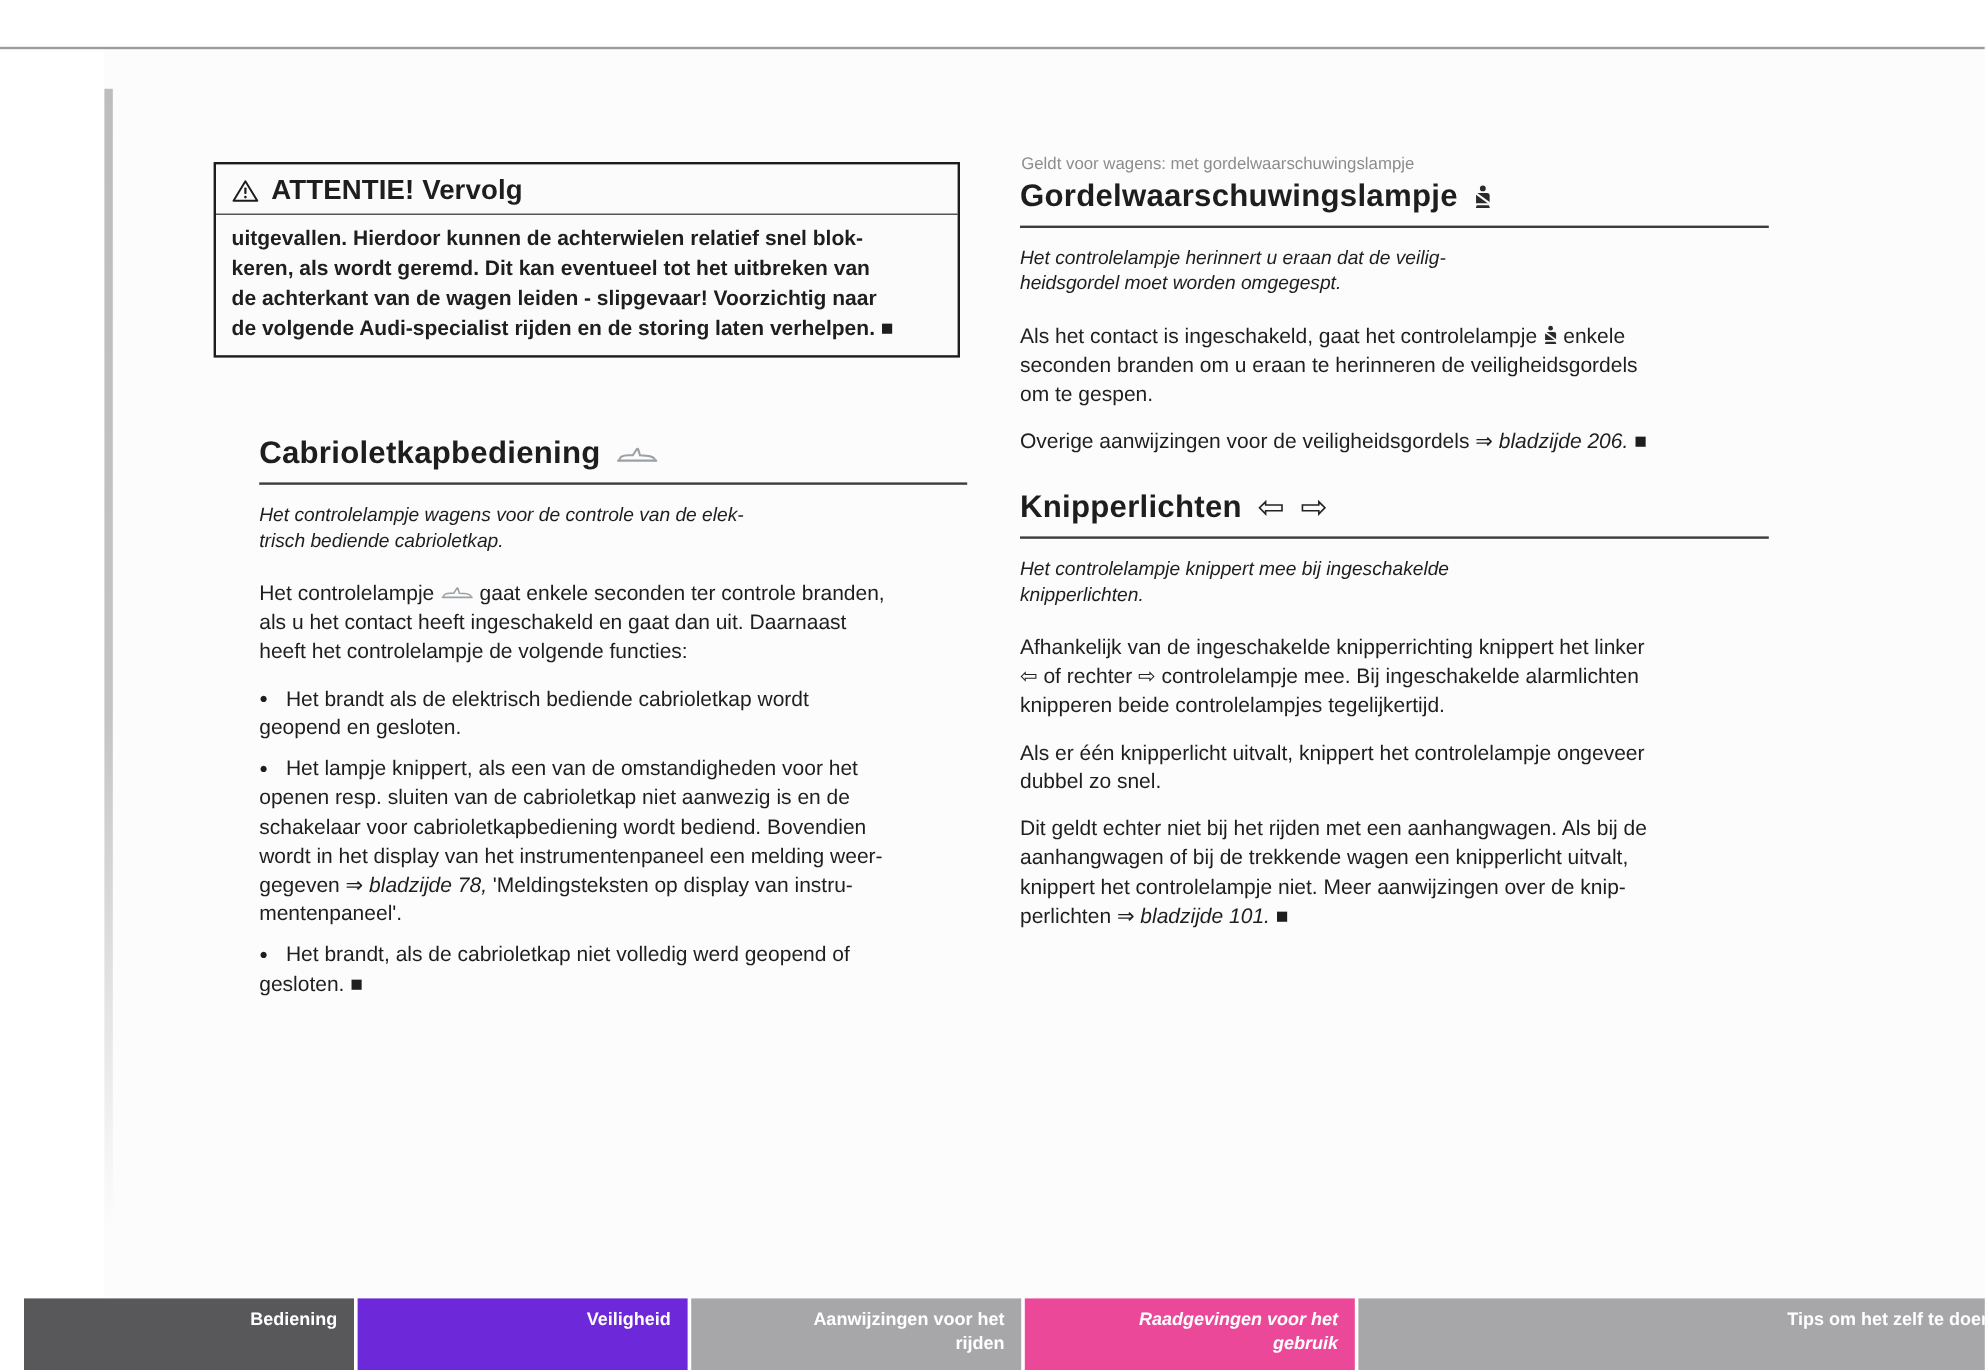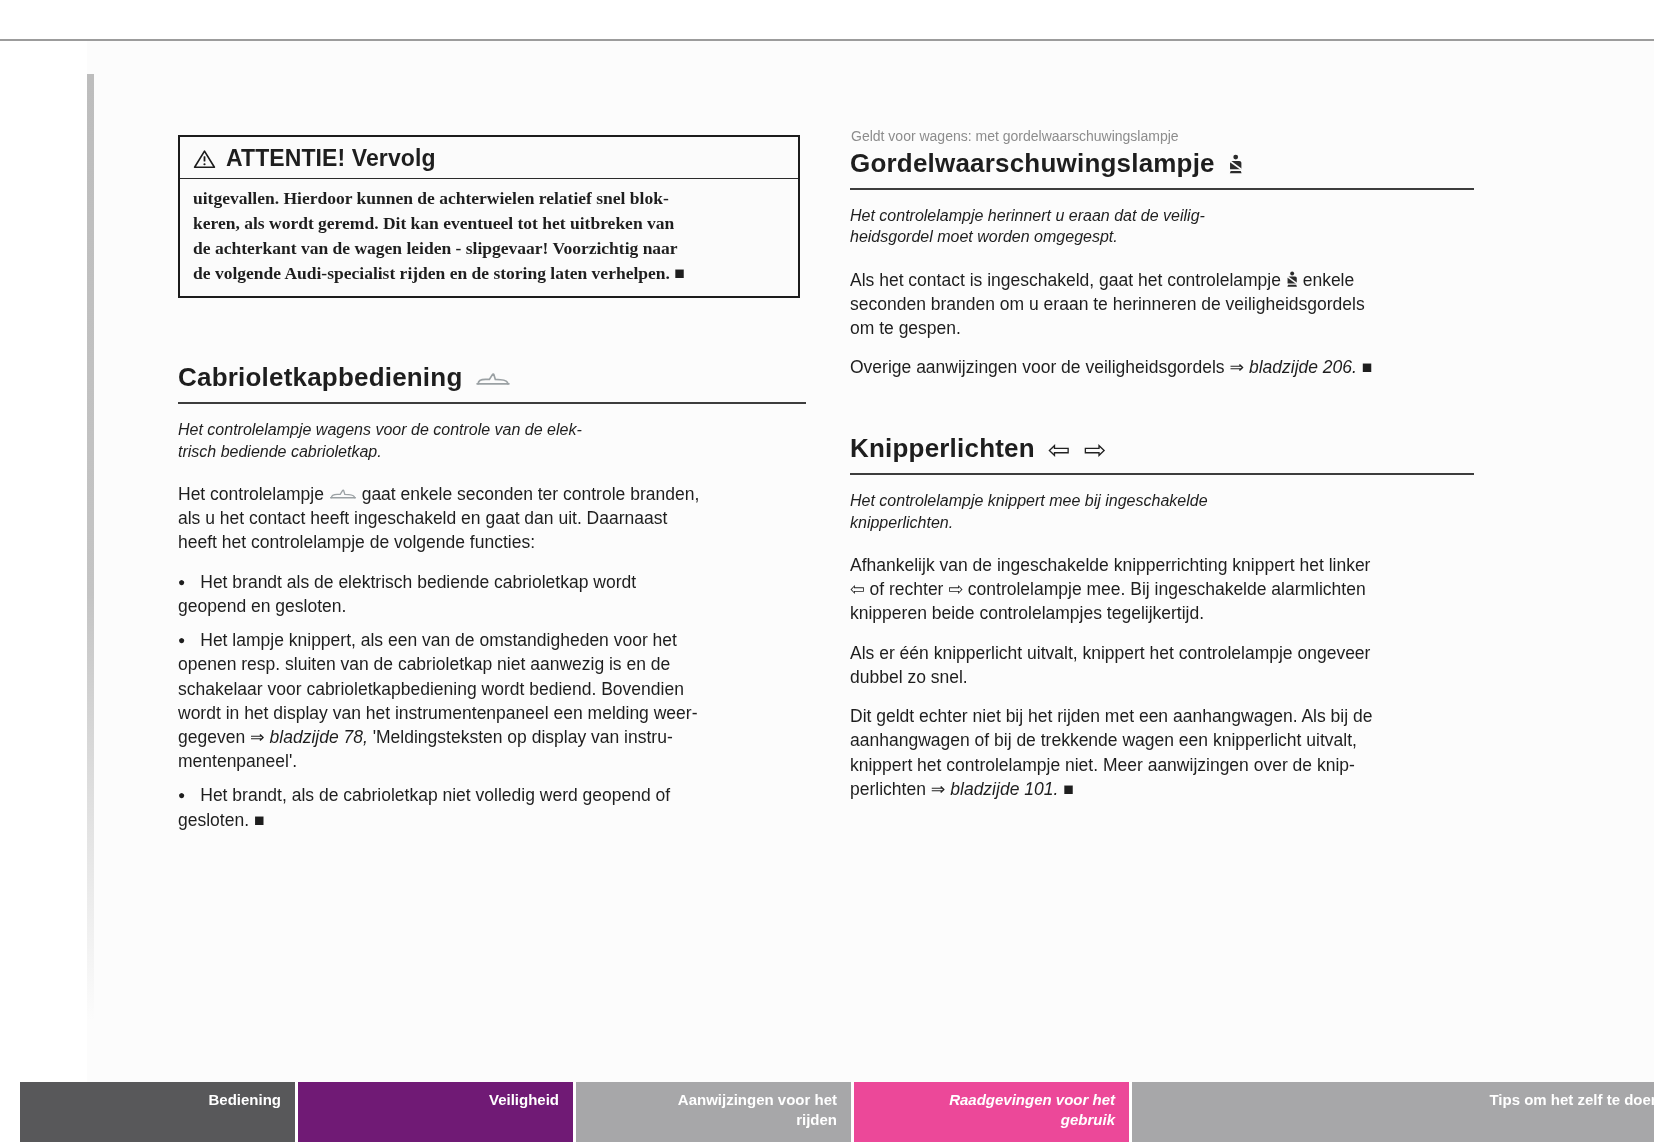--- a/index.html
+++ b/index.html
@@ -41,26 +41,25 @@
   .warnhead{
     display:flex; align-items:center; gap:10px;
     padding:8px 13px 6px;
     border-bottom:1px solid #2b2b2b;
   }
   .warntitle{ font-size:23px; font-weight:700; letter-spacing:.1px; }
   .warnbody{
     padding:7px 13px 11px;
     font-size:17.5px; font-weight:700; line-height:1.42;
     white-space:pre-line;
-    font-family:Liberation Serif, serif;
-  }
-
-  
-  .sec-cabrio{ margin-top:64px; }
-  .sec-knipper{ margin-top:54px; }
+  }
+
+  
+  .sec-cabrio{ margin-top:64px;margin-left:38px; }
+  .sec-knipper{ margin-top:28px; }
   h2.sechead{
     margin:0;
     display:flex; align-items:center; gap:13px;
     font-size:26px; font-weight:700; letter-spacing:.2px;
     border-bottom:2px solid #3d3d3d;
     padding-bottom:9px;
   }
   .applies{
     font-size:14px; color:#8c8c8c; margin:0 0 4px 1px;
   }
@@ -213,20 +212,20 @@
       <p class="body">Dit geldt echter niet bij het rijden met een aanhangwagen. Als bij de
 aanhangwagen of bij de trekkende wagen een knipperlicht uitvalt,
 knippert het controlelampje niet. Meer aanwijzingen over de knip-
 perlichten ⇒ <em>bladzijde 101.</em> ■</p>
     </section>
 
   </div>
 
   <nav class="tabs" id="navtabs">
       <div class="tab active" style="background: rgb(88, 88, 90);"><span class="tab-label" style="color: rgb(255, 255, 255);">Bediening</span></div>
-      <div class="tab" style="background: #701a75;"><span class="tab-label" style="color: rgb(255, 255, 255);">Veiligheid</span></div>
+      <div class="tab" style="background: #6d28d9;"><span class="tab-label" style="color: rgb(255, 255, 255);">Veiligheid</span></div>
       <div class="tab" style="background: rgb(167, 167, 169);"><span class="tab-label" style="color: rgb(255, 255, 255);">Aanwijzingen voor het
 rijden</span></div>
       <div class="tab" style="background: #ec4899; font-style: italic;"><span class="tab-label" style="color: rgb(255, 255, 255);">Raadgevingen voor het
 gebruik</span></div>
       <div class="tab" style="background: rgb(167, 167, 169);"><span class="tab-label" style="color: rgb(255, 255, 255);">Tips om het zelf te doen</span></div>
     </nav>
 </div>
 
 </body></html>

